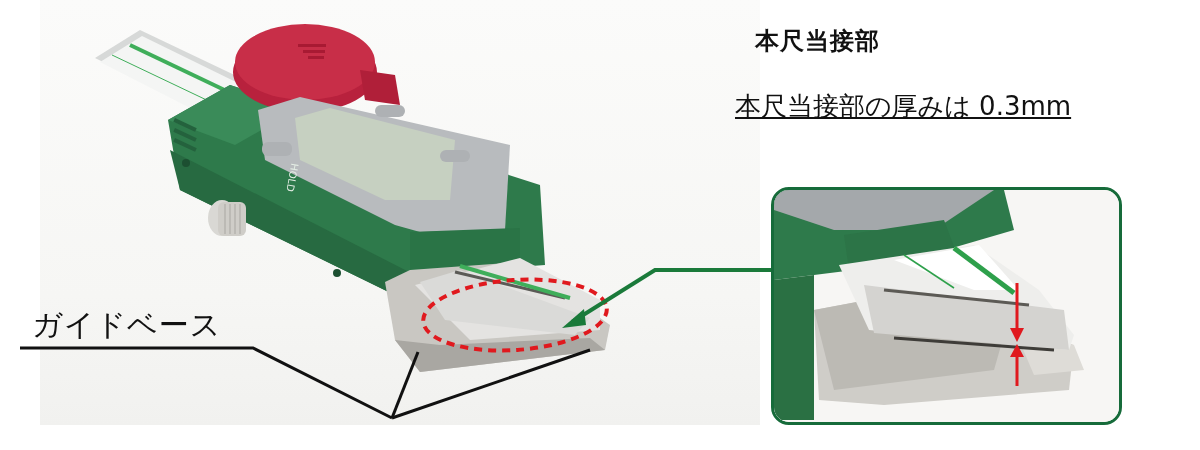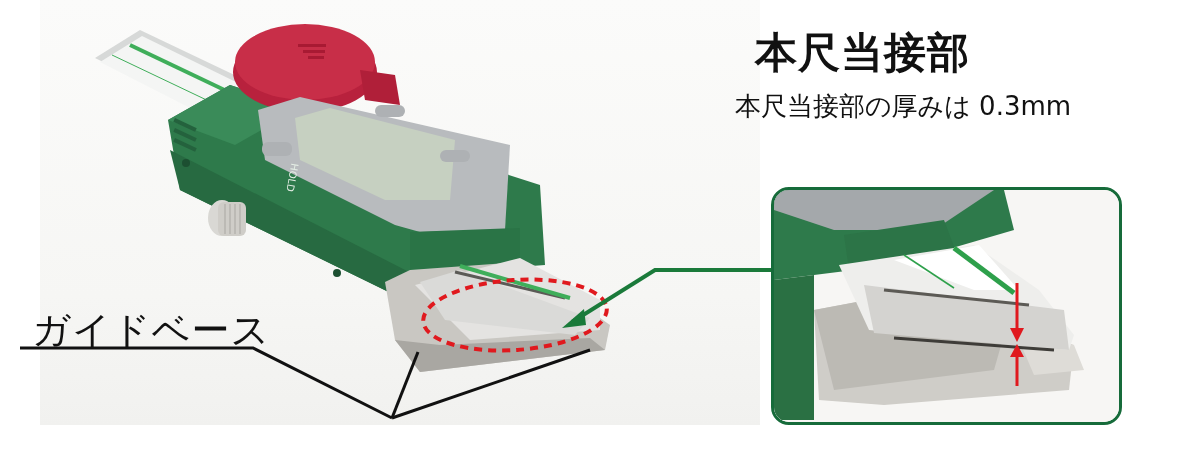--- a/index.html
+++ b/index.html
@@ -8,30 +8,30 @@
       background: #ffffff;
       font-family: "DejaVu Sans", sans-serif;
     }
     .photo-bg {
       position: absolute; left: 40px; top: 0; width: 720px; height: 425px;
       background: linear-gradient(180deg, #fbfbfa 0%, #f6f6f4 70%, #f1f1ef 100%);
     }
     .main-svg { position: absolute; left: 0; top: 0; }
     .title {
       position: absolute; left: 755px; top: 25px;
-      font-size: 42px; font-weight: bold; color: #111; letter-spacing: 1px;
+      font-size: 24px; font-weight: bold; color: #111; letter-spacing: 1px;
     }
     .desc {
       position: absolute; left: 735px; top: 88px;
       font-size: 26px; line-height: 37px; color: #111;
     }
-    .desc div { white-space: nowrap; }
+    .desc div { white-space: nowrap; text-decoration: underline; }
     .guide-label {
       position: absolute; left: 32px; top: 305px;
-      font-size: 38px; color: #111; letter-spacing: 1px; text-align: center;
+      font-size: 30px; color: #111; letter-spacing: 1px; text-align: center;
     }
     .inset {
       position: absolute; left: 771px; top: 187px; width: 345px; height: 232px;
       border: 3px solid #166b3a; border-radius: 18px; overflow: hidden;
       background: #f7f6f4;
     }
     .inset svg { position: absolute; left: 0; top: 0; }
     .hold-text {
       position: absolute; left: 278px; top: 172px;
       font-size: 10px; color: #e5efe6; transform: rotate(100deg);

